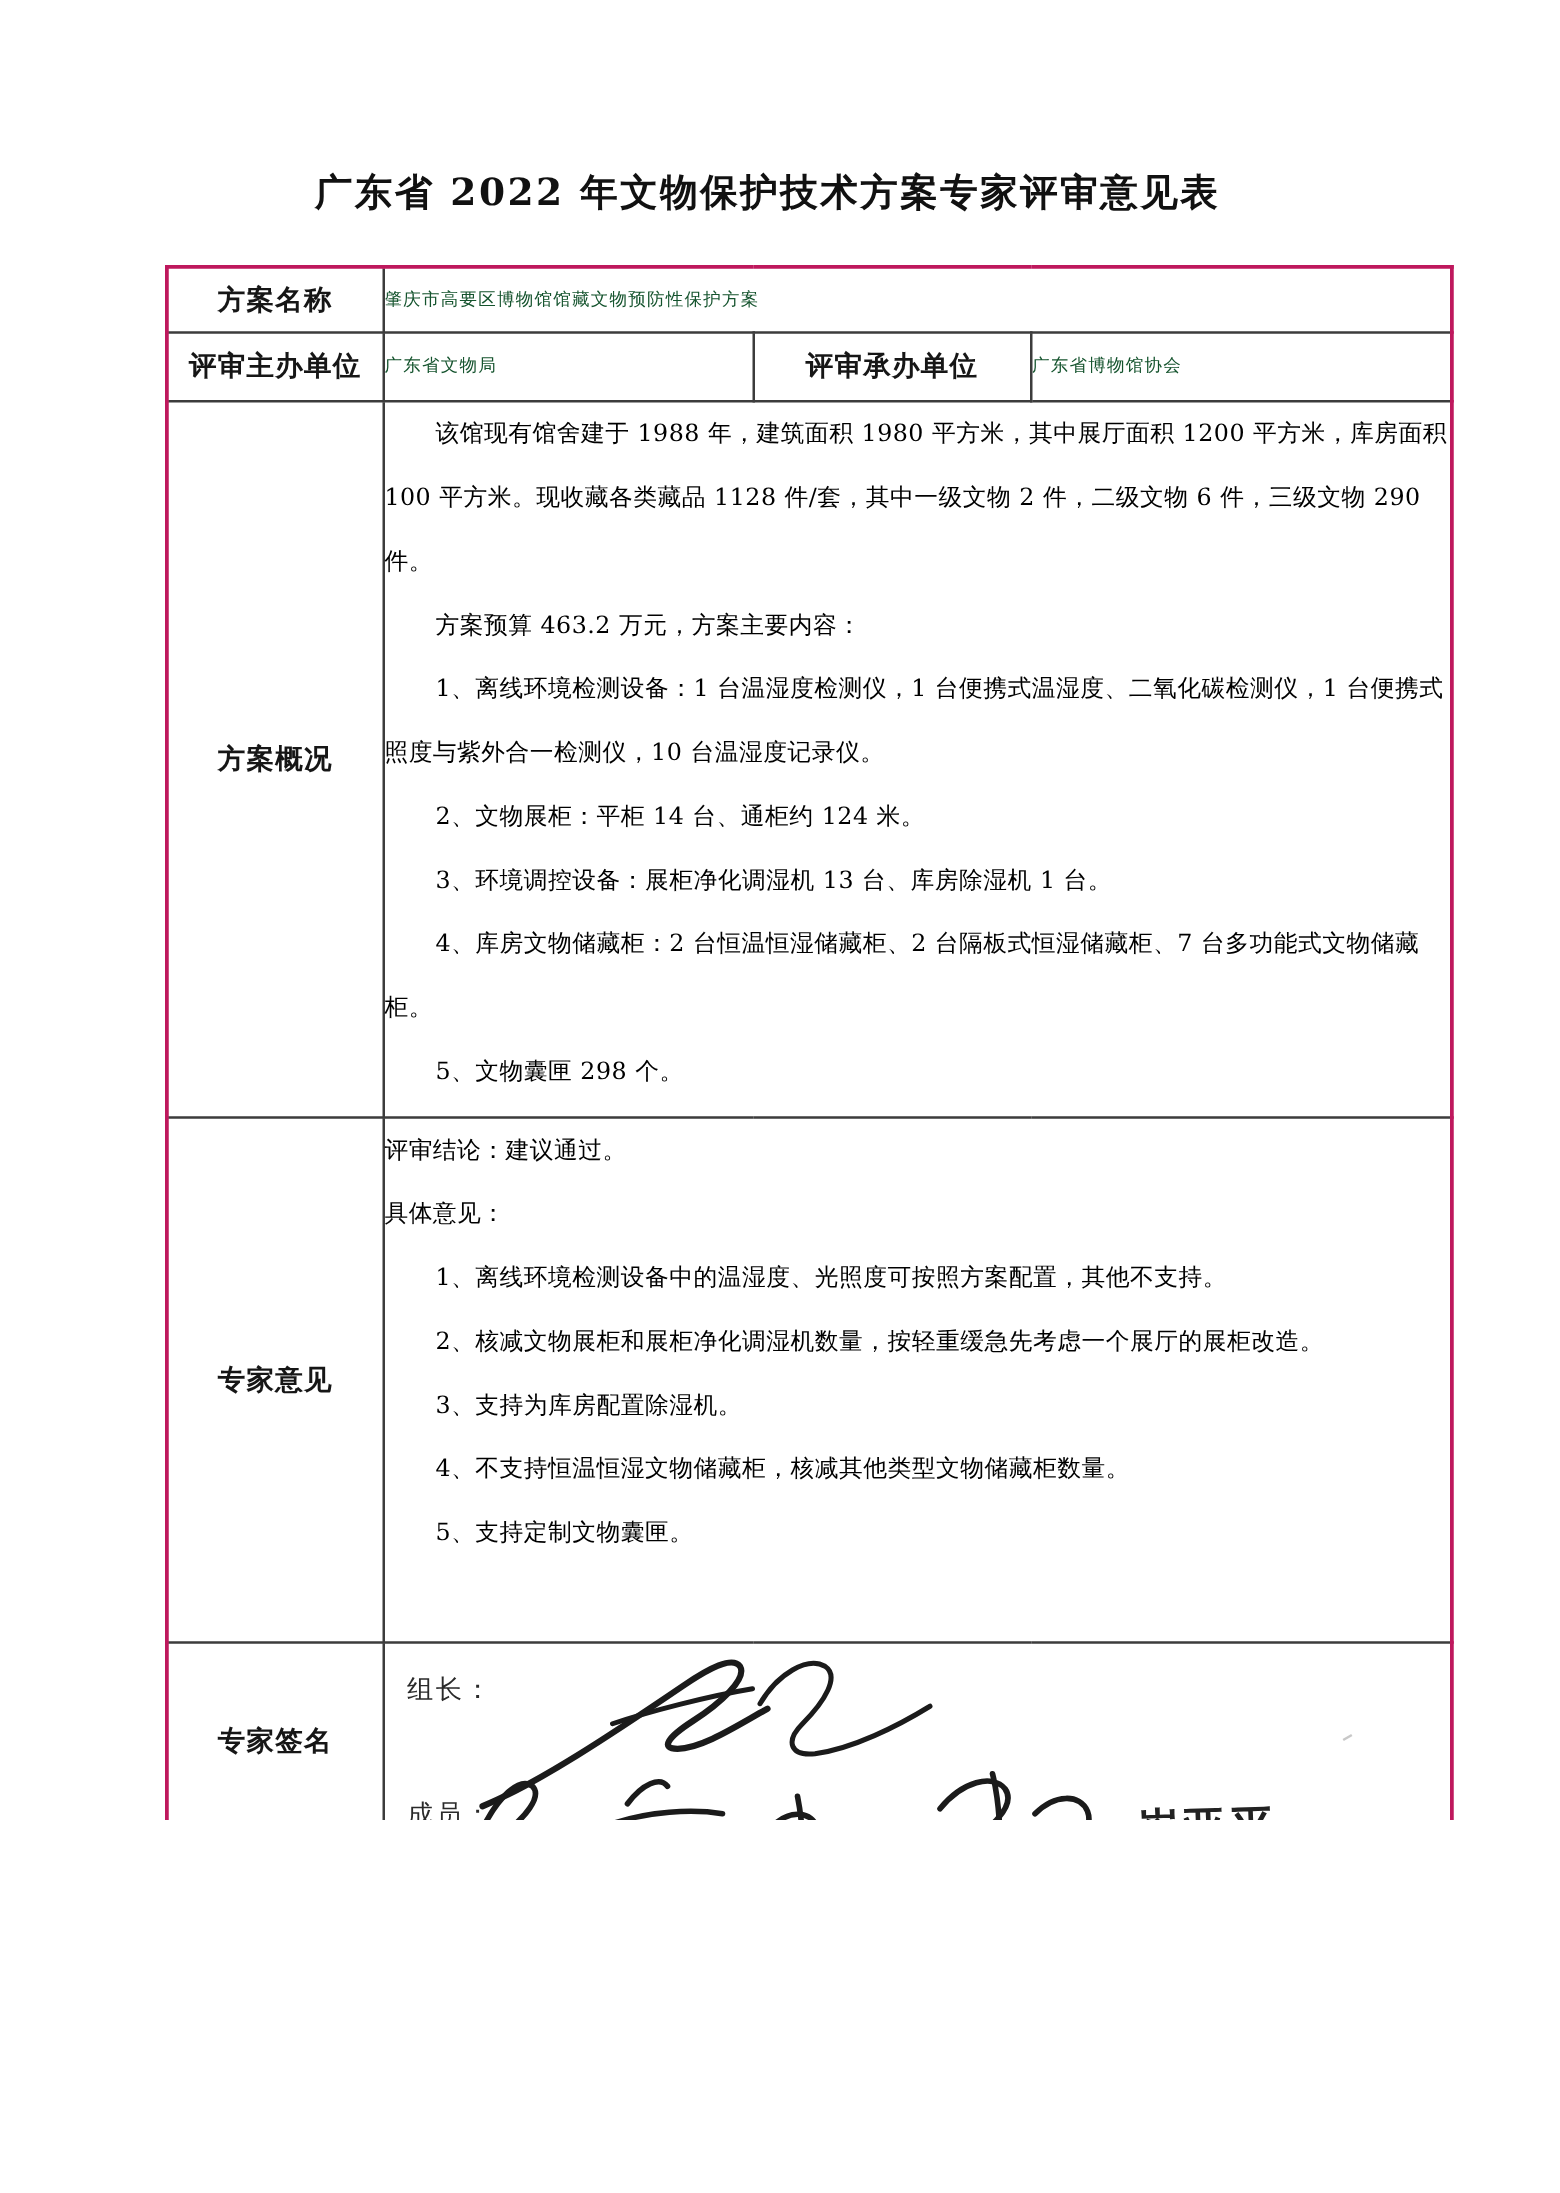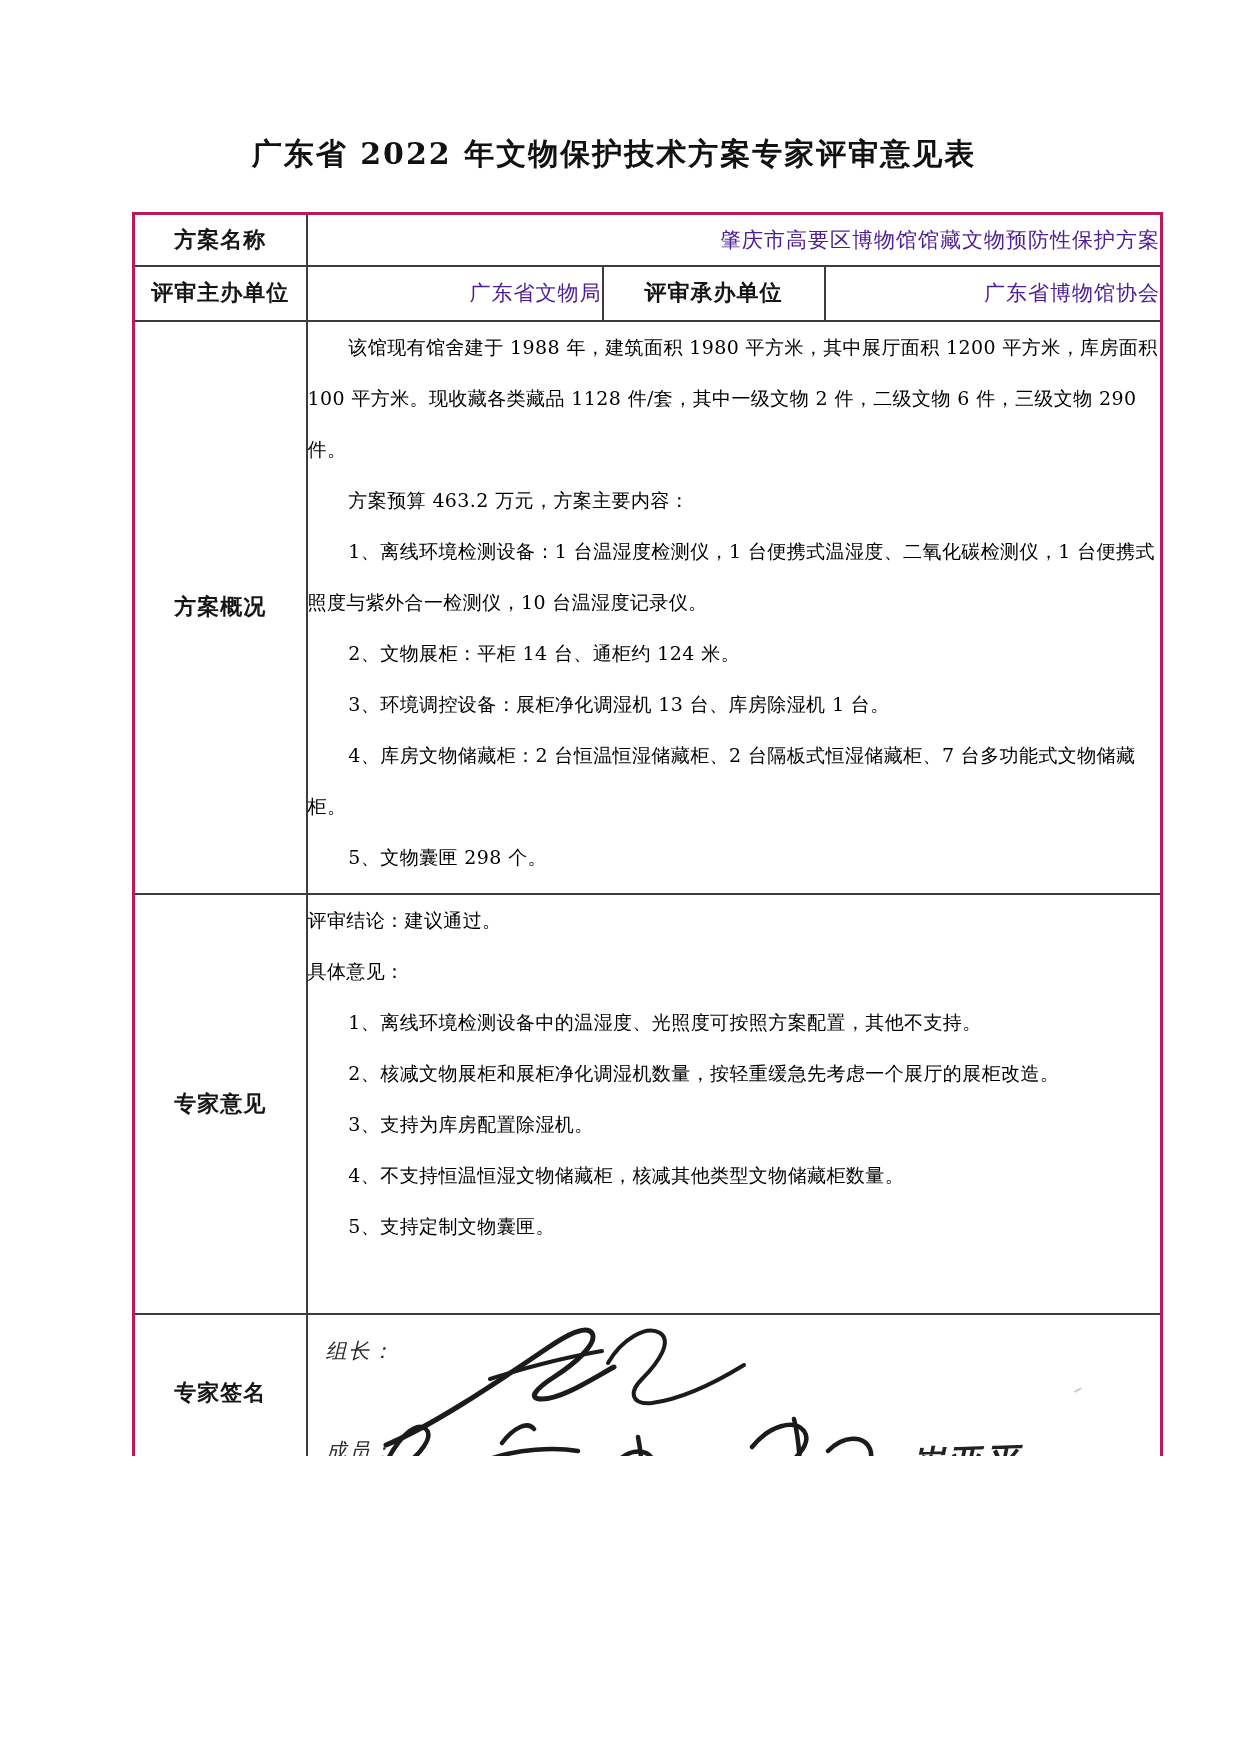--- a/index.html
+++ b/index.html
@@ -18,28 +18,28 @@
     border:3px solid #be185d;
     margin-left:32px;
   }
   table.form td { border:2px solid #3c3c3c; padding:0; }
   .lbl {
     font-family:"DejaVu Sans","Liberation Sans",sans-serif;
     font-weight:bold; font-size:22px; text-align:center;
     letter-spacing:1px; color:#161616;
   }
   .val {
-    font-size:21px; text-align:right; letter-spacing:1px; color:#4c1d95;
+    font-size:14px; text-align:left; letter-spacing:1px; color:#14532d;
   }
   .content {
     vertical-align:top; padding:20px 20px 0 20px; font-size:19px; color:#000000;
   }
   .content p { margin:0; line-height:51px; letter-spacing:0.4px; }
   .indent { text-indent:2.15em; }
-  .sig-cell { position:relative; vertical-align:top; overflow:visible;font-style:italic; }
+  .sig-cell { position:relative; vertical-align:top; overflow:visible; }
   .sig-label {
     position:absolute; font-size:21px; letter-spacing:2px; color:#2a2a2a;
   }
   .sig-label.leader { left:18px; top:22px; }
   .sig-label.members { left:18px; top:122px; }
   .sig-svg { position:absolute; overflow:visible; }
   .sig-svg path { fill:none; stroke:#1b1b1b; stroke-linecap:round; stroke-linejoin:round; }
   .speck { position:absolute; background:#9a9a9a; }
   .speck-1 { left:1204px; top:1551px; width:11px; height:2px; transform:rotate(36deg); }
   .speck-2 { left:1074px; top:1389px; width:8px; height:2px; transform:rotate(-30deg); opacity:.55; }

